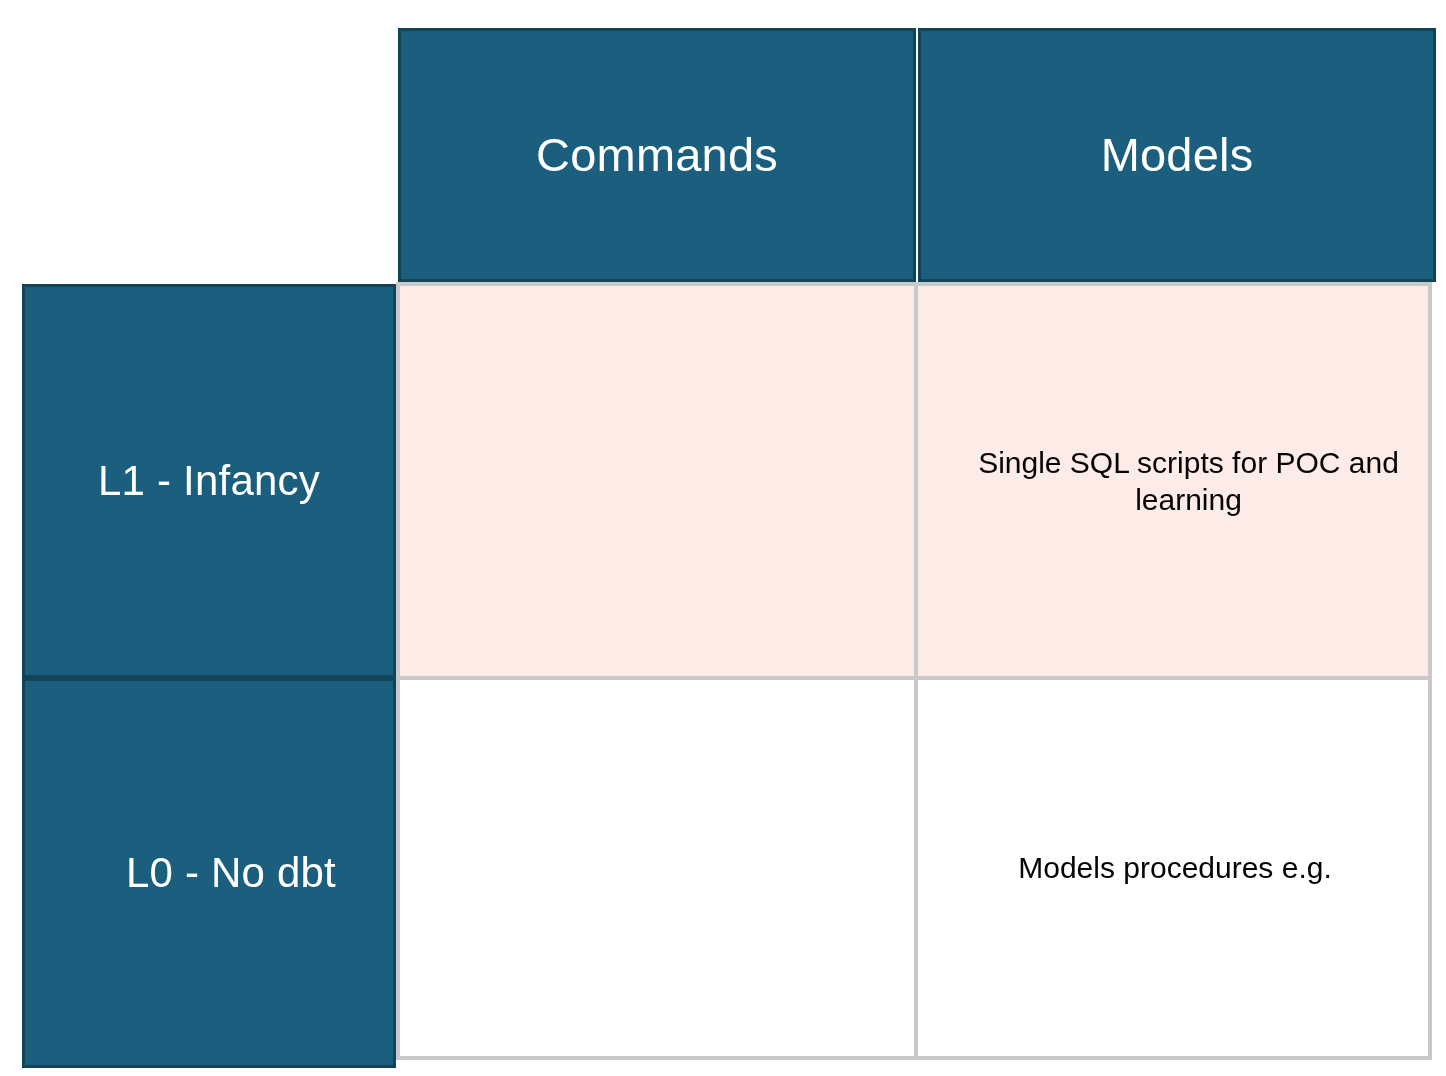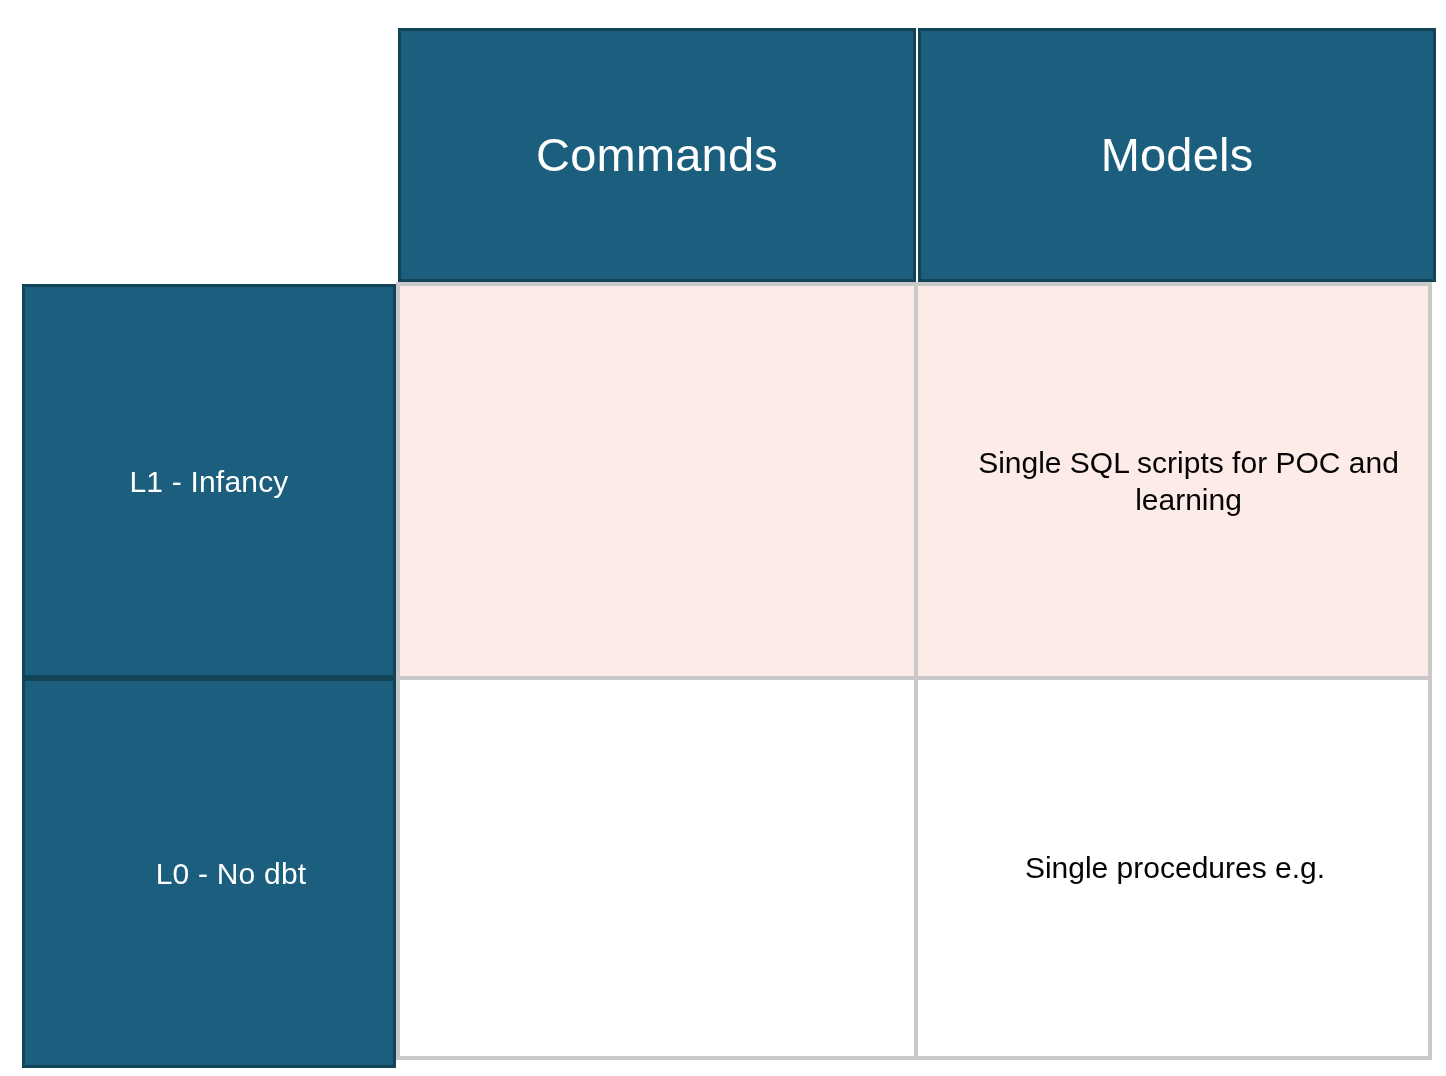--- a/index.html
+++ b/index.html
@@ -63,21 +63,21 @@
     font-weight: 400;
     line-height: 1.1;
     letter-spacing: 0.2px;
     white-space: nowrap;
   }
   .row-head {
     left: 22px;
     width: 374px;
   }
   .row-head .head-label {
-    font-size: 30px;
+    font-size: 42px;
     font-weight: 400;
     line-height: 1.1;
     letter-spacing: 0.2px;
     white-space: nowrap;
   }
 
   
   .cell-text {
     position: absolute;
     display: flex;
@@ -124,16 +124,16 @@
 
   <div class="cell-text" style="left:918px; top:286px; width:541px; height:390px;">
     <span>Single SQL scripts for POC and learning</span>
   </div>
 
   <div class="cell-text" style="left:400px; top:680px; width:514px; height:376px;">
     <span></span>
   </div>
 
   <div class="cell-text" style="left:918px; top:680px; width:514px; height:376px;">
-    <span>Single procedures e.g.</span>
+    <span>Models procedures e.g.</span>
   </div>
 
 </div>
 
 </body></html>

